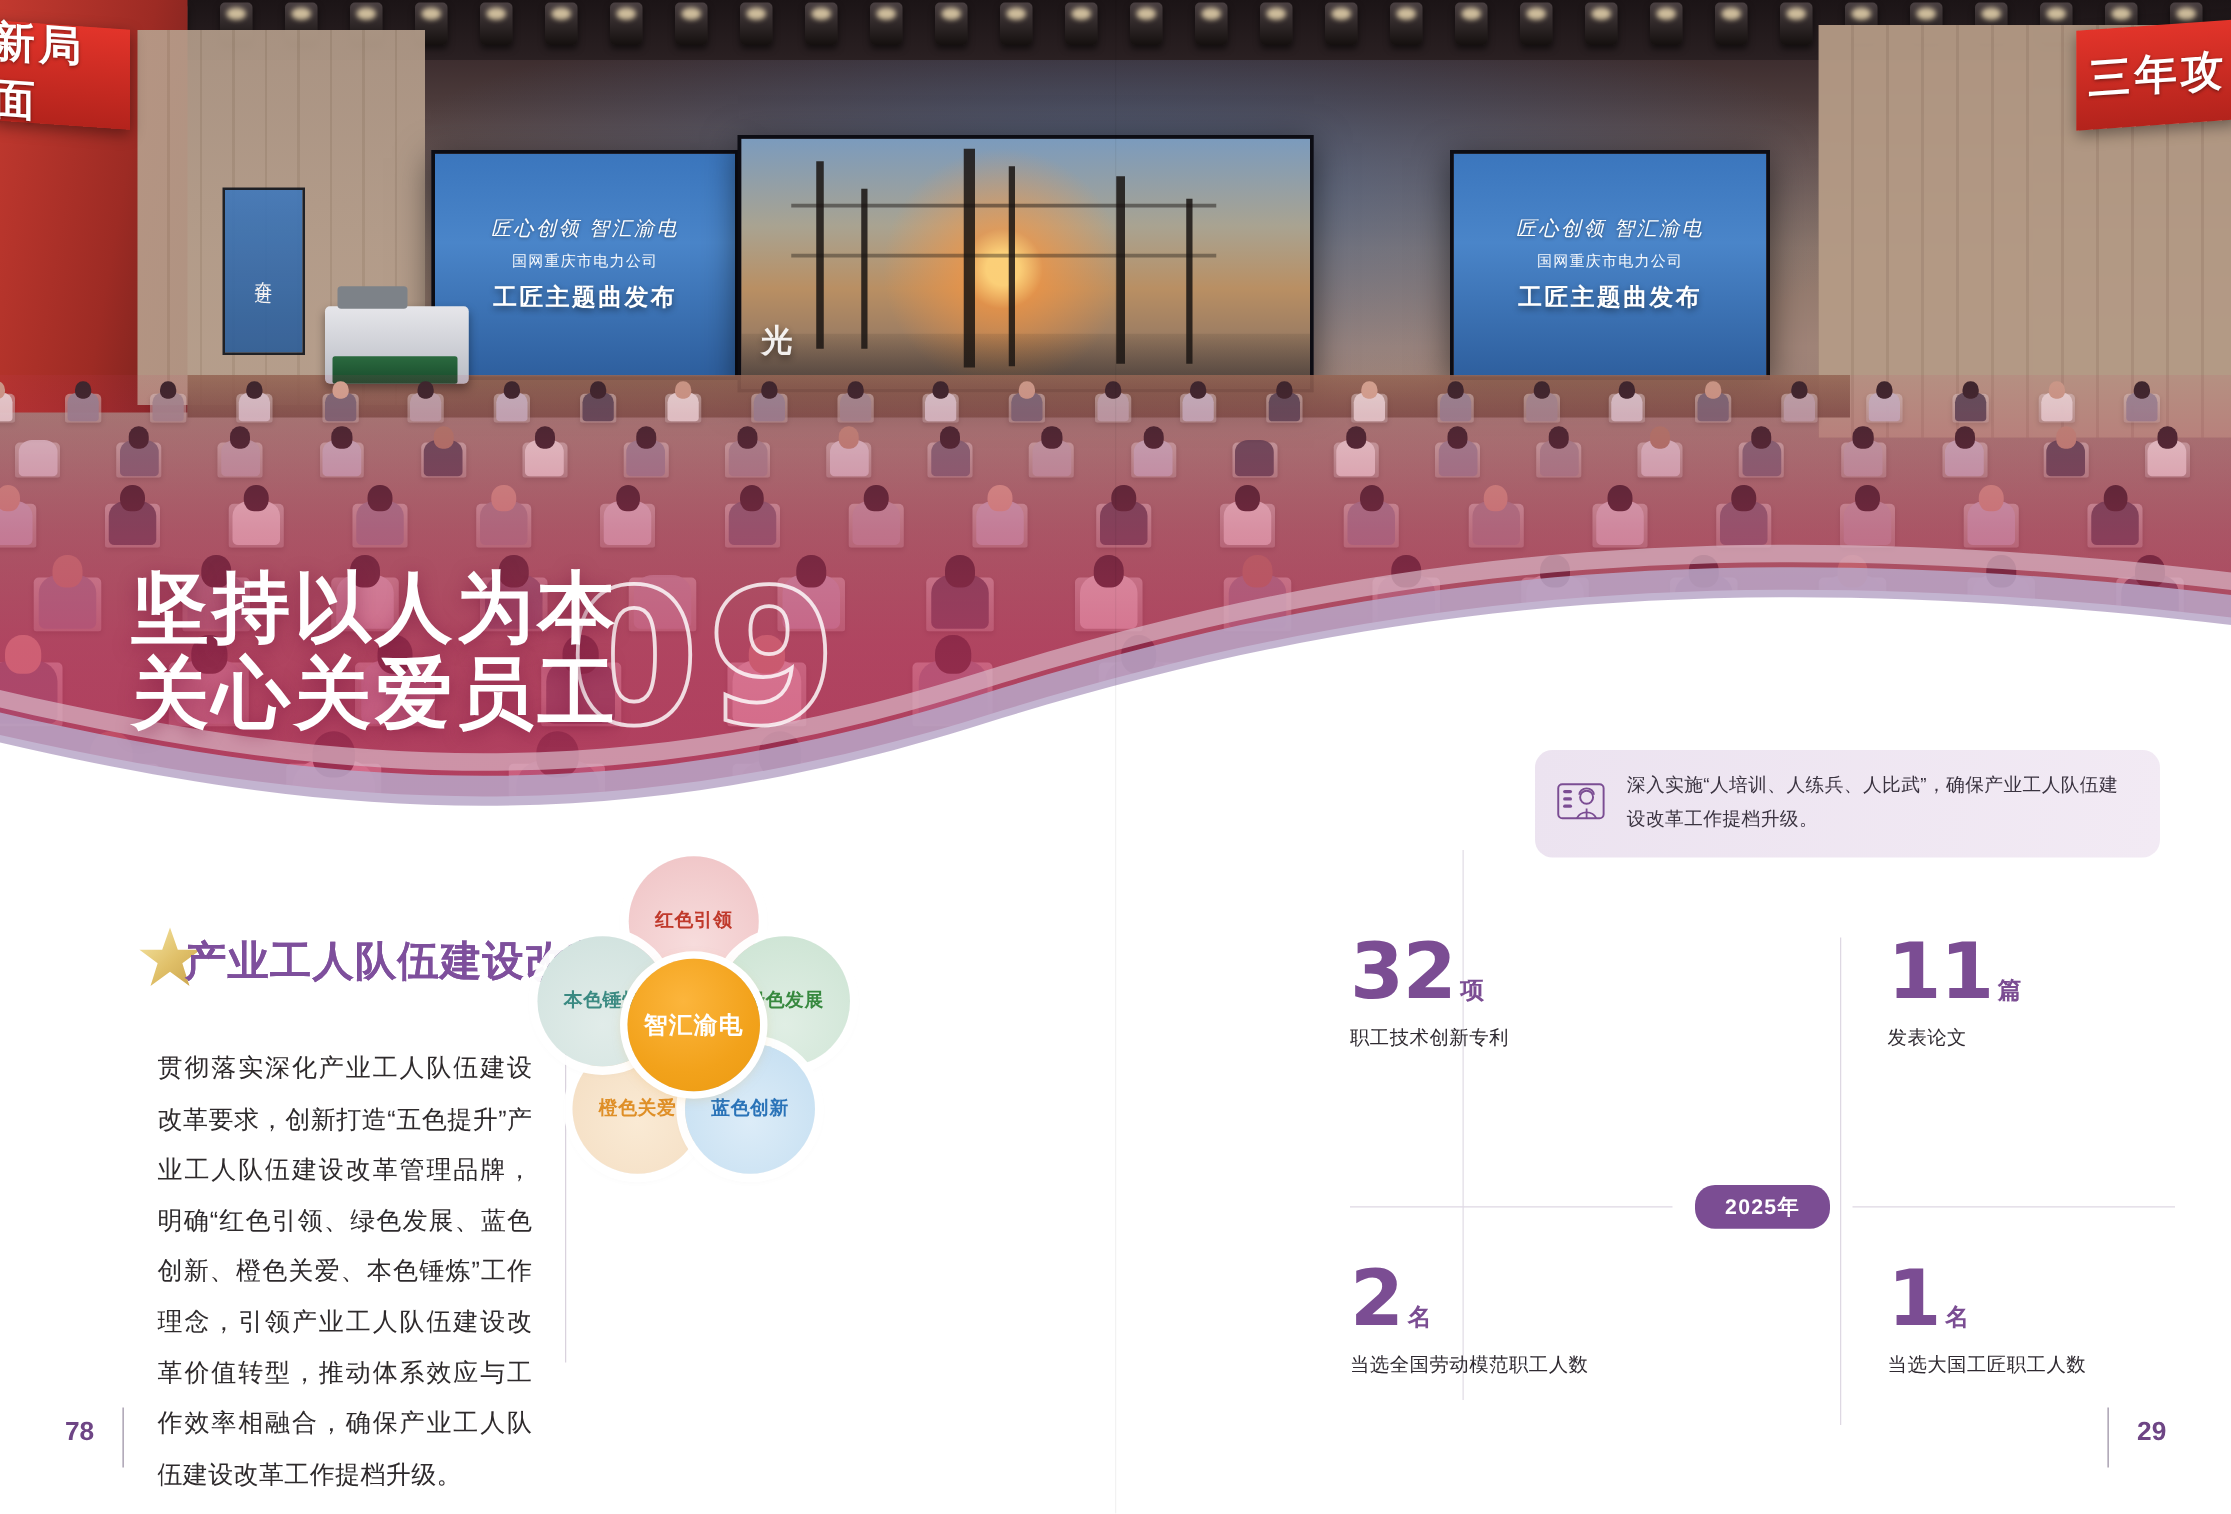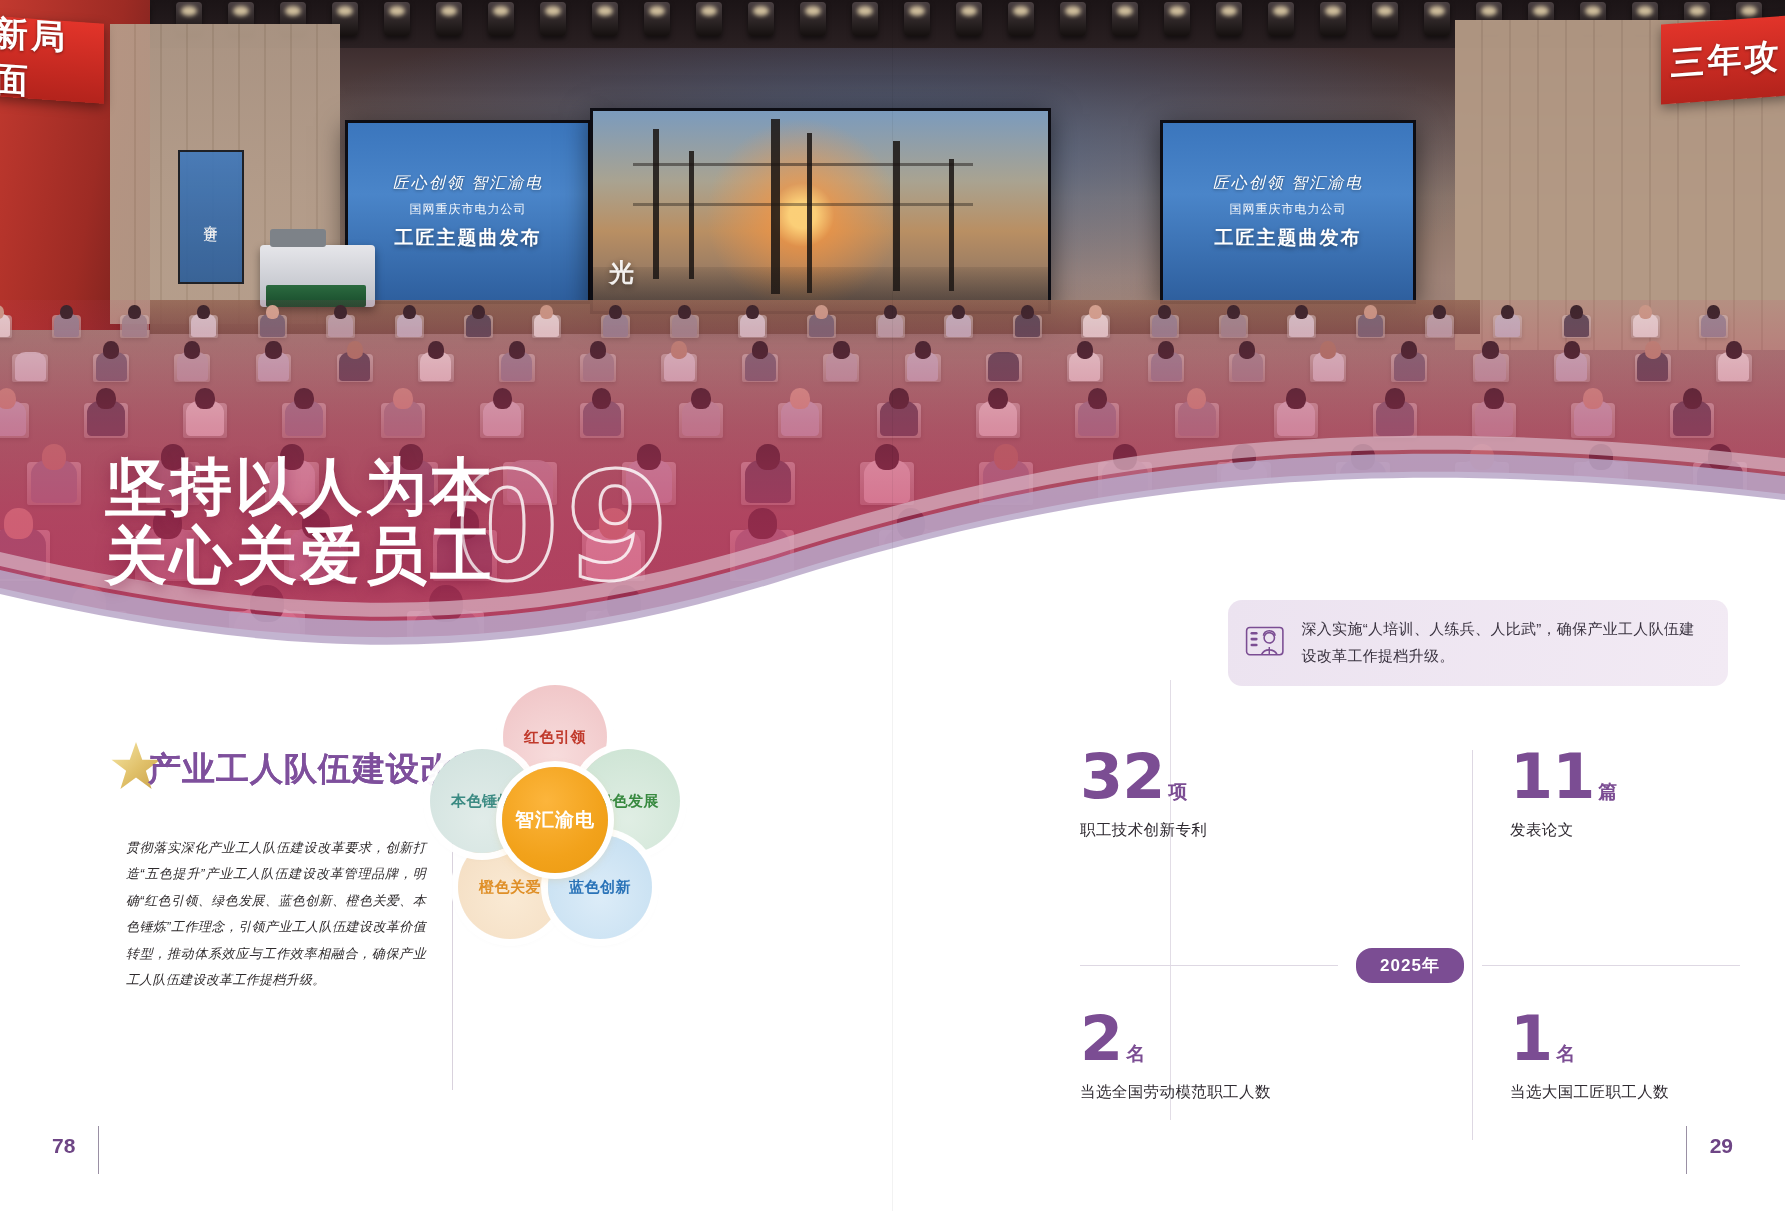--- a/index.html
+++ b/index.html
@@ -109,22 +109,22 @@
 
   
   .content{position:absolute;left:0;top:660px;width:1785px;height:551px;background:#fff;}
 
   .sec-title{position:absolute;left:110px;top:86px;display:flex;align-items:center;}
   .star{width:52px;height:52px;margin-right:-14px;margin-top:-6px;}
   .sec-title h2{margin:0;font-size:33px;font-weight:700;letter-spacing:1px;
     background:linear-gradient(90deg,#8e5fa8,#7b4f9b);-webkit-background-clip:text;
     background-clip:text;color:#7e4f9c;}
 
-  .para{position:absolute;left:126px;top:175px;width:300px;font-size:13px;line-height:2.03;
-    color:#2e2a2c;text-align:justify;letter-spacing:.3px;font-style:italic;}
+  .para{position:absolute;left:126px;top:175px;width:300px;font-size:20px;line-height:2.03;
+    color:#2e2a2c;text-align:justify;letter-spacing:.3px;}
   .para-rule{position:absolute;left:452px;top:170px;width:1px;height:260px;background:#d9d2dd;}
 
   
   .flower{position:absolute;left:430px;top:25px;width:250px;height:280px;}
   .petal{position:absolute;width:104px;height:104px;border-radius:50%;
     display:flex;align-items:center;justify-content:center;text-align:center;
     font-size:15px;font-weight:700;line-height:1.25;letter-spacing:.5px;
     box-shadow:0 0 0 7px rgba(255,255,255,.96), 0 2px 9px rgba(0,0,0,.10);}
   .p-red{left:73px;top:0;background:radial-gradient(circle at 50% 68%,#f7dcdc,#efc2c4);color:#c0392b;}
   .p-green{left:146px;top:64px;background:radial-gradient(circle at 50% 68%,#e0eee4,#cbe3d2);color:#37893f;}

